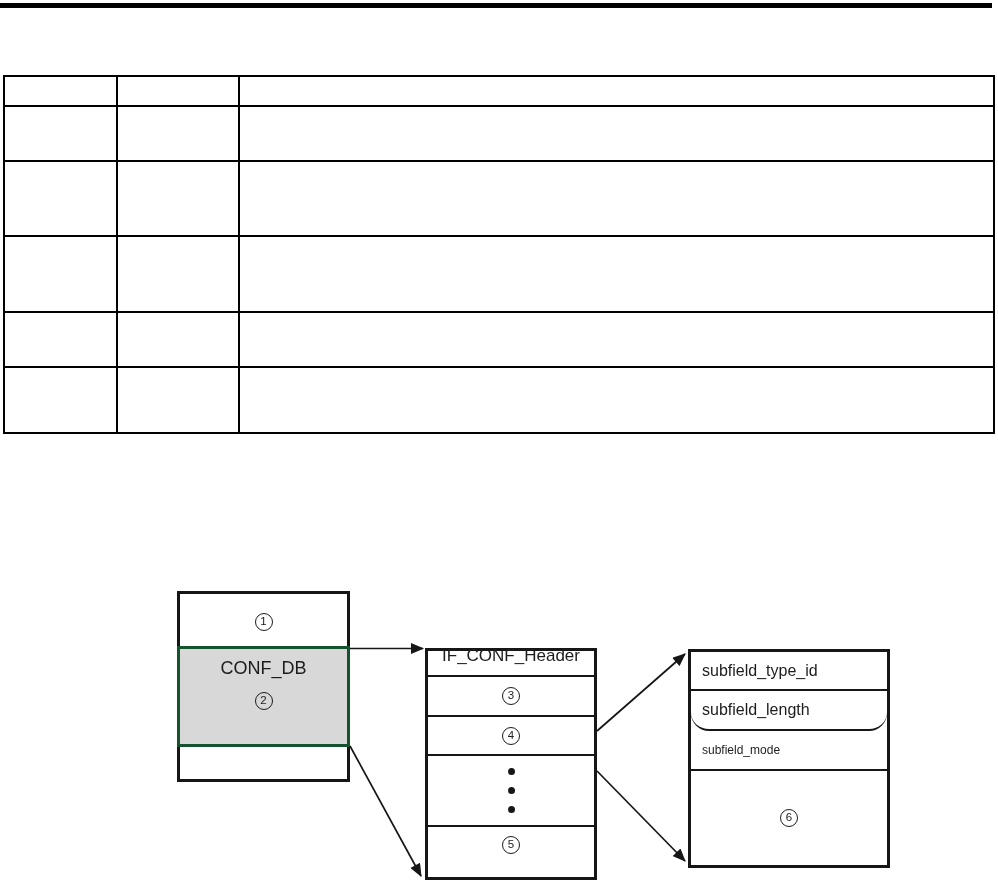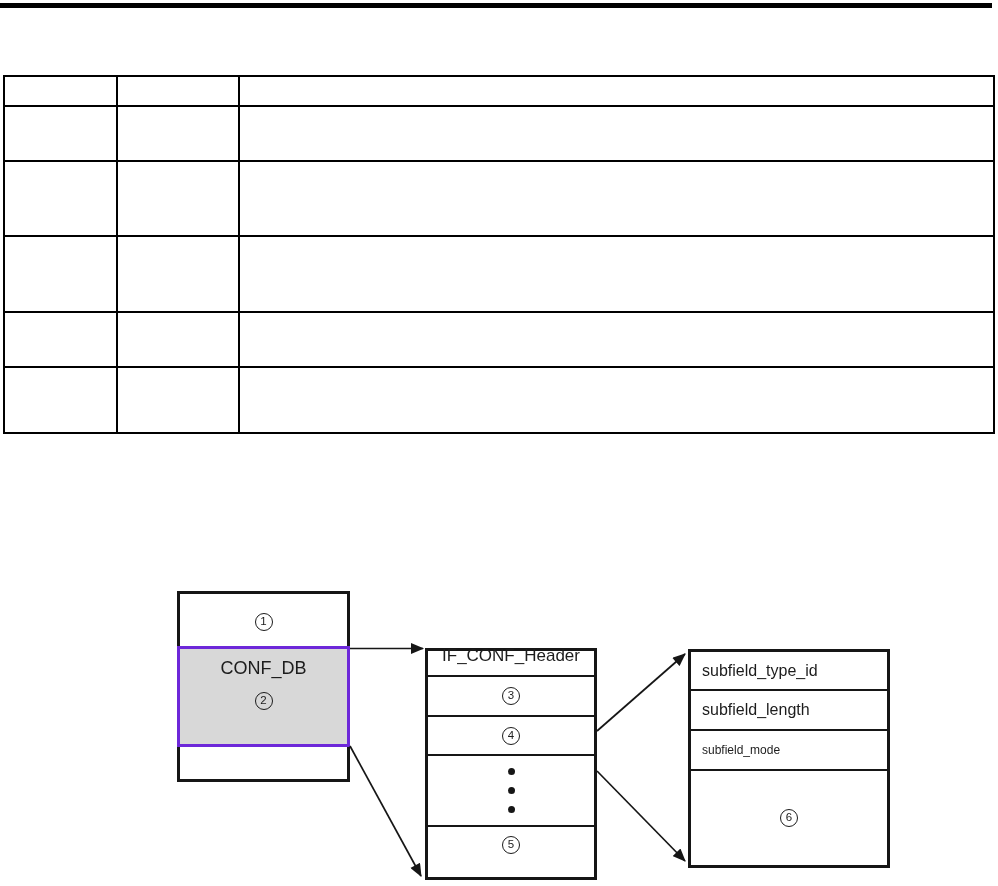--- a/index.html
+++ b/index.html
@@ -20,39 +20,39 @@
   .doc-table > div{border-right:2px solid #000000;border-bottom:2px solid #000000;}
   .doc-table > div:nth-child(3n){border-right:none;}
   .doc-table > div:nth-child(n+16){border-bottom:none;}
 
   
   .dg-box{position:absolute;box-sizing:border-box;border:3px solid #161616;background:#ffffff;}
   .left-box{left:177px;top:591px;width:173px;height:191px;}
   .left-top{position:absolute;left:0;top:0;width:100%;height:55px;display:flex;align-items:center;justify-content:center;}
   .highlight{
     position:absolute;left:177px;top:646px;width:173px;height:101px;z-index:3;
-    box-sizing:border-box;border:3px solid #6d28d9;background:#d8d8d8;
+    box-sizing:border-box;border:3px solid #14532d;background:#d8d8d8;
     display:flex;flex-direction:column;align-items:center;justify-content:flex-start;
     padding-top:9px;
   }
   .highlight .box-label{font-size:18px;}
   .highlight .callout{margin-top:13px;}
 
   .middle-box{left:425px;top:648px;width:172px;height:232px;display:flex;flex-direction:column;}
   .right-box{left:688px;top:649px;width:202px;height:219px;display:flex;flex-direction:column;}
   .row{box-sizing:border-box;display:flex;align-items:center;justify-content:center;}
   .row.divided{border-bottom:2px solid #161616;}
   .row.left-al{justify-content:flex-start;padding-left:11px;}
   .mb-r1{height:26px;font-size:17px;padding-bottom:15px;text-align:center;}
   .mb-r2{height:40px;}
   .mb-r3{height:39px;}
   .mb-r4{height:71px;flex-direction:column;justify-content:center;gap:12px;}
   .mb-r5{height:36px;}
   .rb-r1{height:39px;font-size:16px;}
-  .rb-r2{height:40px;font-size:16px;}
+  .rb-r2{height:40px;font-size:16px;border-radius:18px;}
   .rb-r3{height:40px;font-size:12px;}
   .rb-r4{height:94px;}
 
   .callout{
     display:inline-flex;width:18px;height:18px;box-sizing:border-box;
     border:1.5px solid #1c1c1c;border-radius:50%;
     align-items:center;justify-content:center;
     font-size:11.5px;line-height:1;background:transparent;flex:0 0 auto;
   }
   .dot{width:7px;height:7px;border-radius:50%;background:#161616;}

